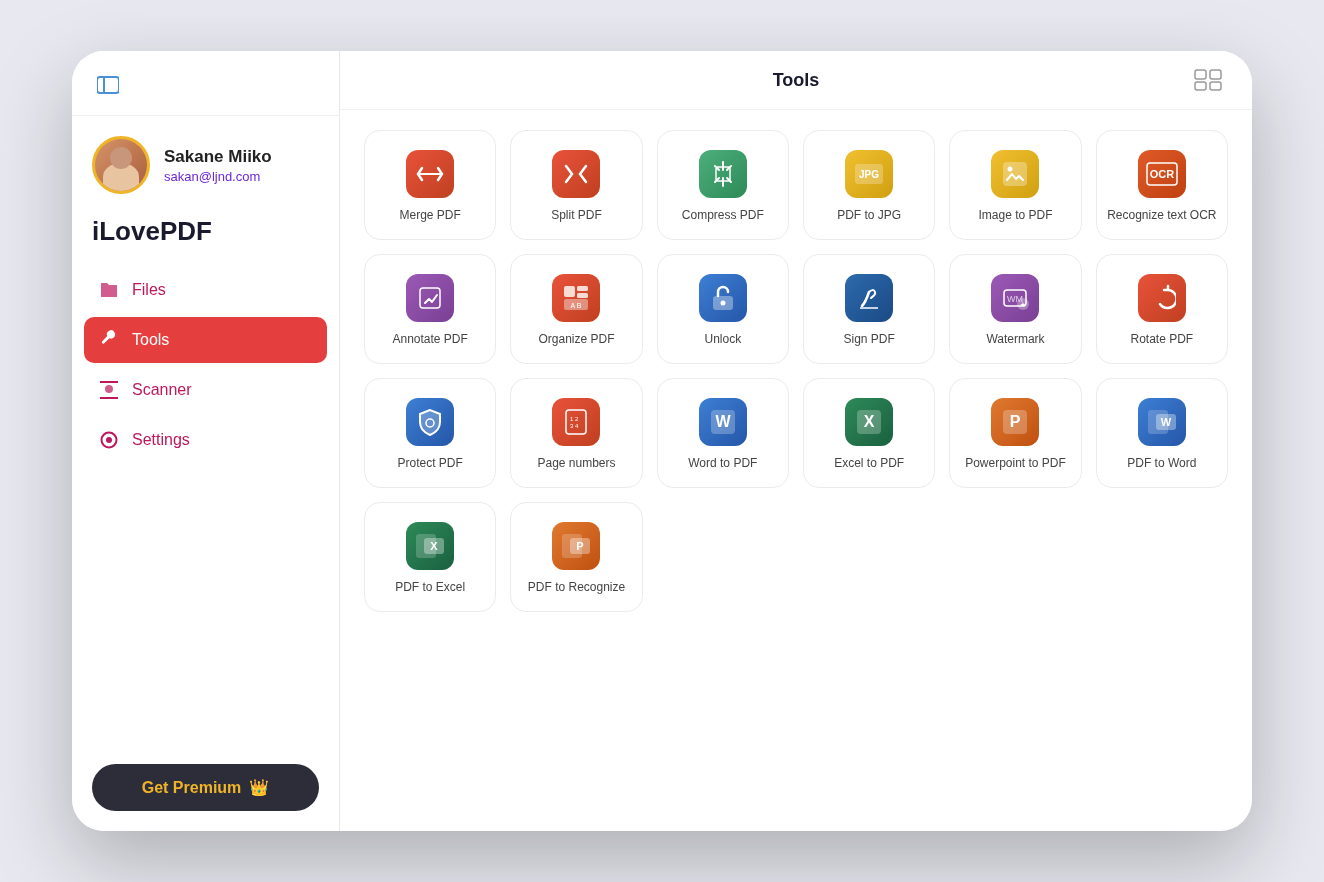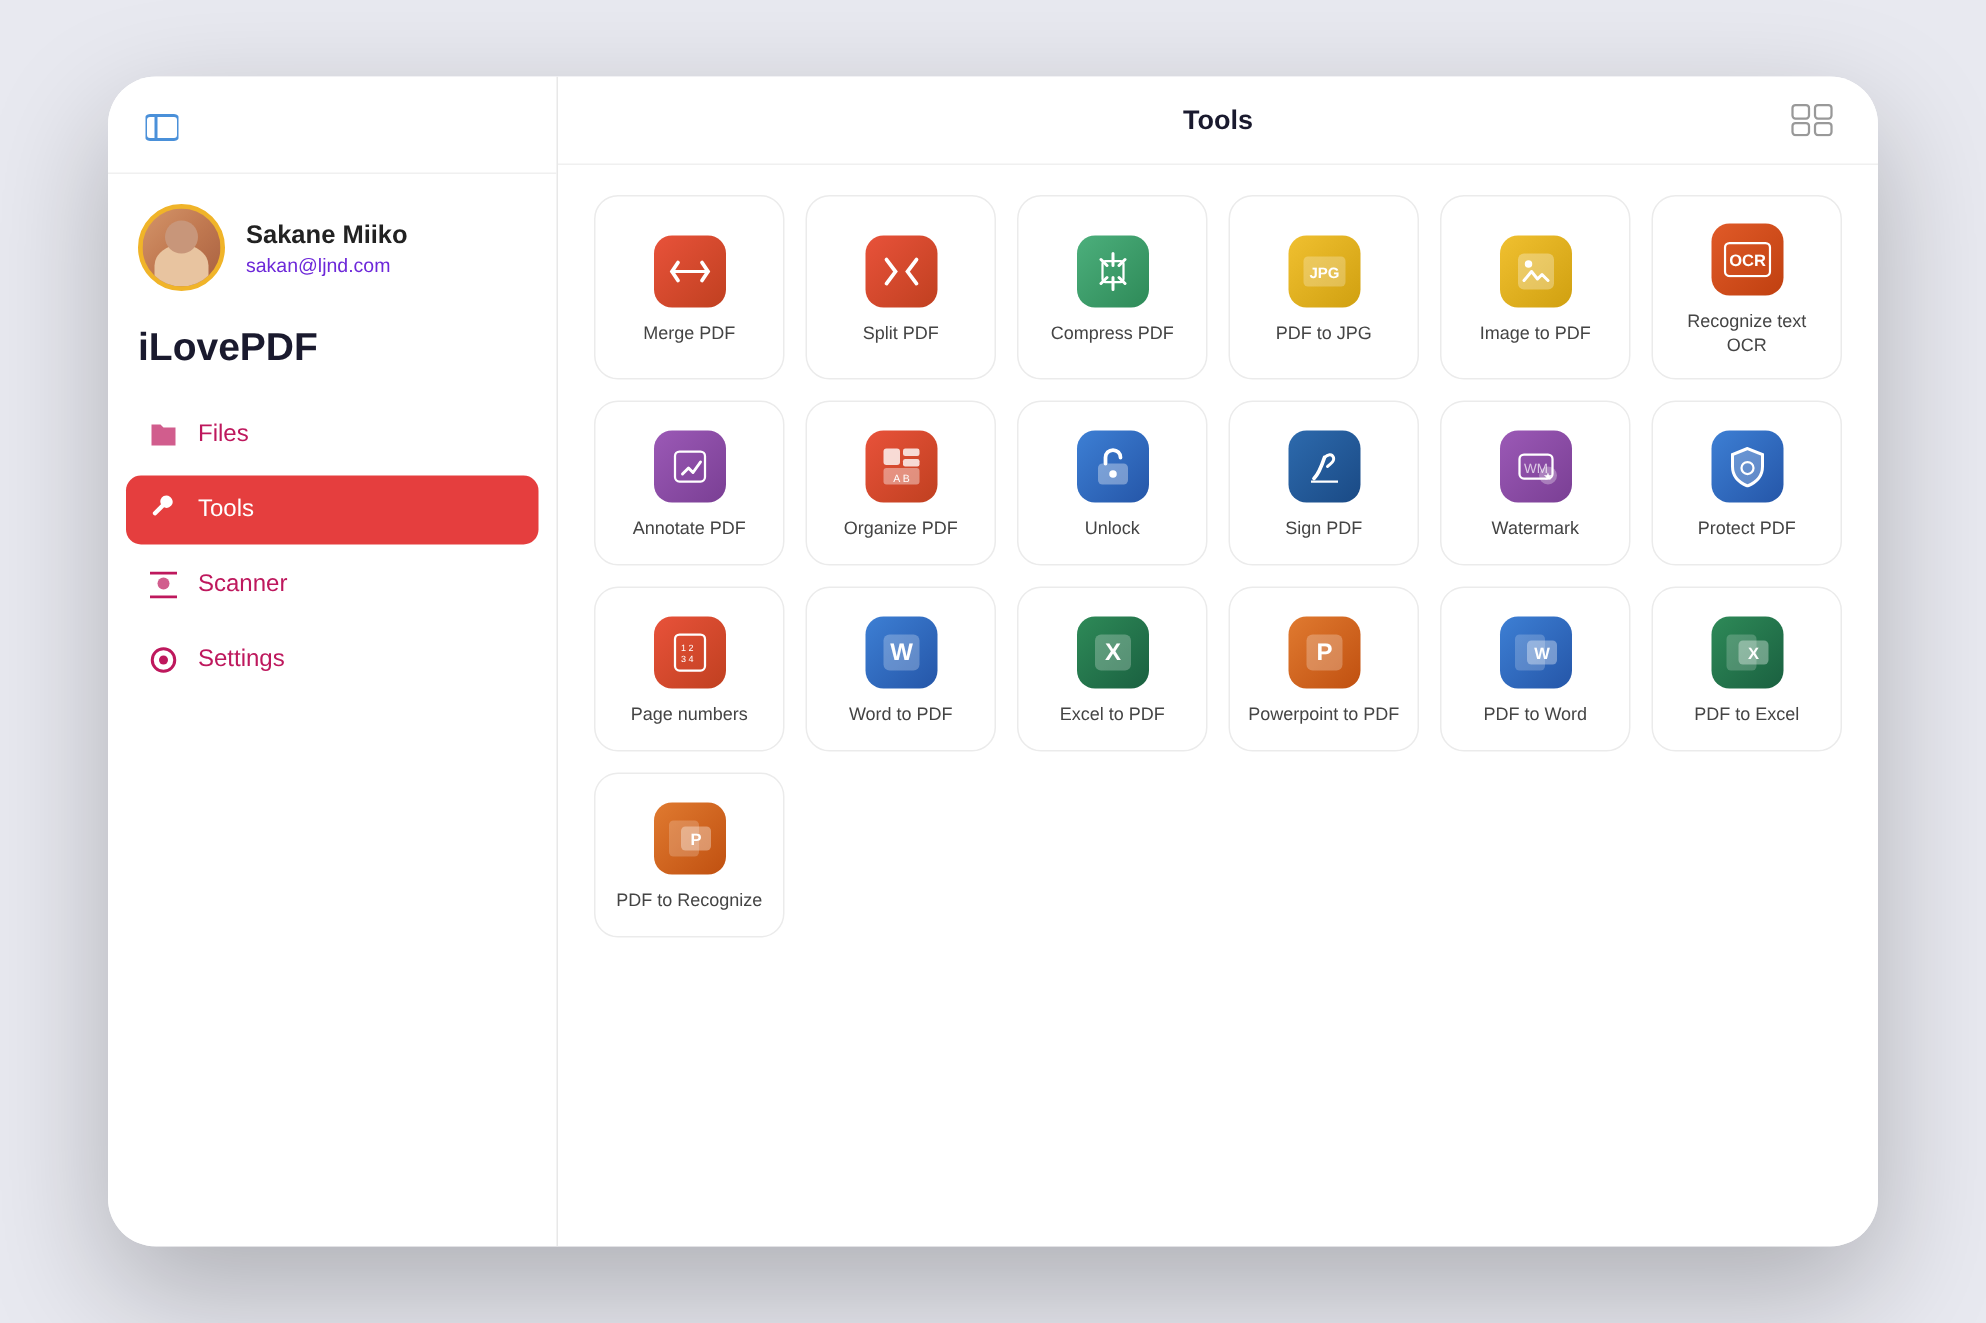--- a/index.html
+++ b/index.html
@@ -15,21 +15,21 @@
       width: 1180px;
       height: 780px;
       background: #f5f5f7;
       border-radius: 32px;
       box-shadow: 0 30px 80px rgba(0,0,0,0.25), inset 0 1px 0 rgba(255,255,255,0.8);
       overflow: hidden;
       display: flex;
       position: relative;
     }
     .sidebar {
-      width: 300px;
+      width: 268px;
       background: #fff;
       display: flex;
       flex-direction: column;
       padding: 0;
       flex-shrink: 0;
       border-right: 1px solid #e8e8e8;
     }
     .sidebar-header {
       padding: 20px 20px 16px;
       display: flex;
@@ -267,20 +267,26 @@
       <span class="nav-icon">
             <svg width="20" height="20" viewBox="0 0 20 20" fill="currentColor">
               <path d="M10 13a3 3 0 100-6 3 3 0 000 6z"></path>
               <path d="M17.5 10a7.5 7.5 0 11-15 0 7.5 7.5 0 0115 0z" fill="none" stroke="currentColor" stroke-width="2"></path>
             </svg>
           </span>
       <span>Settings</span>
     </div>
       </div>
 
+    <div class="sidebar-bottom">
+      <button class="premium-btn">
+        <span>Get Premium</span>
+        <span>👑</span>
+      </button>
+    </div>
   </div>
 
   <div class="main-content">
     <div class="topbar">
       <div style="width:28px"></div>
       <span class="topbar-title">Tools</span>
       <div class="topbar-icon">
         <svg viewBox="0 0 28 22" fill="none" xmlns="http://www.w3.org/2000/svg">
           <rect x="1" y="1" width="11" height="9" rx="2" stroke="#999" stroke-width="1.5"></rect>
           <rect x="16" y="1" width="11" height="9" rx="2" stroke="#999" stroke-width="1.5"></rect>
@@ -394,20 +400,29 @@
             <svg width="28" height="28" viewBox="0 0 28 28" fill="none">
               <rect x="3" y="6" width="22" height="16" rx="3" stroke="white" stroke-width="1.5"></rect>
               <text x="14" y="18" text-anchor="middle" fill="white" font-size="9" opacity="0.7">WM</text>
               <circle cx="22" cy="20" r="6" fill="rgba(255,255,255,0.3)"></circle>
               <text x="22" y="23" text-anchor="middle" fill="white" font-size="7">★</text>
             </svg>
           </div>
       <span class="tool-label">Watermark</span>
     </div>
         <div class="tool-card">
+      <div class="tool-icon ic-rotate">
+            <svg width="28" height="28" viewBox="0 0 28 28" fill="none">
+              <path d="M20 6a9 9 0 11-8 14" stroke="white" stroke-width="2.5" stroke-linecap="round" fill="none"></path>
+              <path d="M20 2v4l-4 0" stroke="white" stroke-width="2.5" stroke-linecap="round" stroke-linejoin="round" fill="none"></path>
+            </svg>
+          </div>
+      <span class="tool-label">Rotate PDF</span>
+    </div>
+        <div class="tool-card">
       <div class="tool-icon ic-protect">
             <svg width="26" height="28" viewBox="0 0 26 28" fill="none">
               <path d="M13 2L3 6v8c0 7 5 11 10 13 5-2 10-6 10-13V6L13 2z" stroke="white" stroke-width="2" fill="rgba(255,255,255,0.25)"></path>
               <circle cx="13" cy="15" r="4" stroke="white" stroke-width="1.5"></circle>
             </svg>
           </div>
       <span class="tool-label">Protect PDF</span>
     </div>
         <div class="tool-card">
       <div class="tool-icon ic-pagenums">

